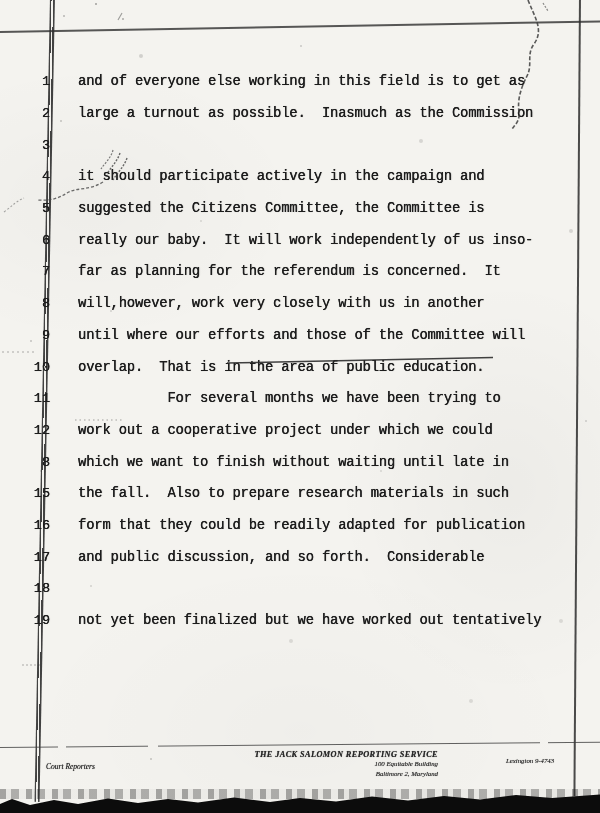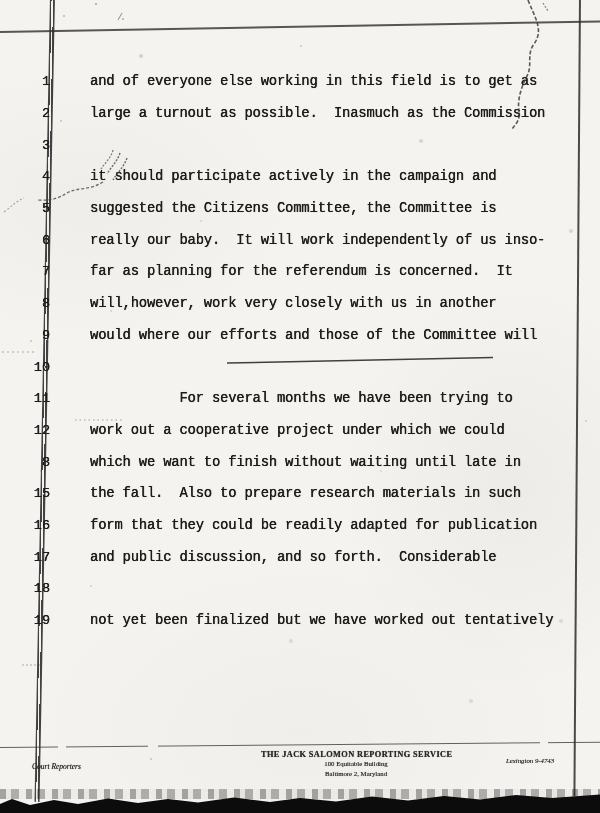--- a/index.html
+++ b/index.html
@@ -27,35 +27,35 @@
     transform:rotate(0.4deg);transform-origin:50% 0;opacity:.85;
   }
   
   .body-rows{position:absolute;left:0;right:0;top:66px;}
   .row{display:flex;align-items:center;height:31.7px;}
   .num{
     width:50px;text-align:right;white-space:pre;font-size:13.5px;color:#1d1d1d;
     text-shadow:0 0 .5px #222, .4px .4px .7px rgba(40,40,40,.5);
   }
   .txt{
-    margin-left:40px;white-space:pre;font-size:13.8px;letter-spacing:-.15px;color:#1c1c1c;
+    margin-left:28px;white-space:pre;font-size:13.8px;letter-spacing:-.15px;color:#1c1c1c;
     text-shadow:0 0 .5px #222, .4px .4px .8px rgba(40,40,40,.45);
   }
   
   .footer-rule{
     position:absolute;left:0;top:747px;width:600px;height:1.4px;
     background:linear-gradient(90deg,#3c3c3c 0 58px,transparent 58px 66px,#3c3c3c 66px 148px,
       transparent 148px 158px,#3c3c3c 158px 540px,transparent 540px 548px,#3c3c3c 548px 600px);
     transform:rotate(-0.5deg);transform-origin:left center;opacity:.8;
   }
   .footer{position:absolute;left:0;top:0;width:600px;height:813px;pointer-events:none;
     font-family:"Liberation Serif","DejaVu Serif",serif;color:#2a2a2a;}
-  .f-left{position:absolute;left:32px;top:762px;font-style:italic;font-size:7.5px;
+  .f-left{position:absolute;left:46px;top:762px;font-style:italic;font-size:7.5px;
     text-shadow:0 0 .7px rgba(30,30,30,.8);}
-  .f-center{position:absolute;left:261px;top:750px;width:190px;text-align:center;}
+  .f-center{position:absolute;left:248px;top:750px;width:190px;text-align:right;font-style:italic;}
   .f-company{font-size:8.3px;font-weight:bold;letter-spacing:.4px;white-space:nowrap;
     text-shadow:0 0 .7px rgba(30,30,30,.85);}
   .f-addr{font-size:6.8px;line-height:8.6px;margin-top:1px;
     text-shadow:0 0 .7px rgba(30,30,30,.7);}
   .f-right{position:absolute;left:506px;top:757px;font-style:italic;font-size:6.8px;
     text-shadow:0 0 .7px rgba(30,30,30,.7);}
   
   .marks{position:absolute;left:0;top:0;width:600px;height:813px;pointer-events:none;}
   .speck{
     position:absolute;left:0;top:0;width:2px;height:2px;border-radius:50%;background:transparent;
@@ -130,25 +130,26 @@
         <span class="txt">far as planning for the referendum is concerned.  It</span>
       </div>
 
       <div class="row">
         <span class="num">8</span>
         <span class="txt">will,however, work very closely with us in another</span>
       </div>
 
       <div class="row">
         <span class="num">9</span>
-        <span class="txt">would where our efforts and those of the Committee will</span>
+        <span class="txt">until where our efforts and those of the Committee will</span>
       </div>
 
       <div class="row">
         <span class="num">10</span>
+        <span class="txt">overlap.  That is in the area of public education.</span>
       </div>
 
       <div class="row">
         <span class="num">11</span>
         <span class="txt">           For several months we have been trying to</span>
       </div>
 
       <div class="row">
         <span class="num">12</span>
         <span class="txt">work out a cooperative project under which we could</span>

